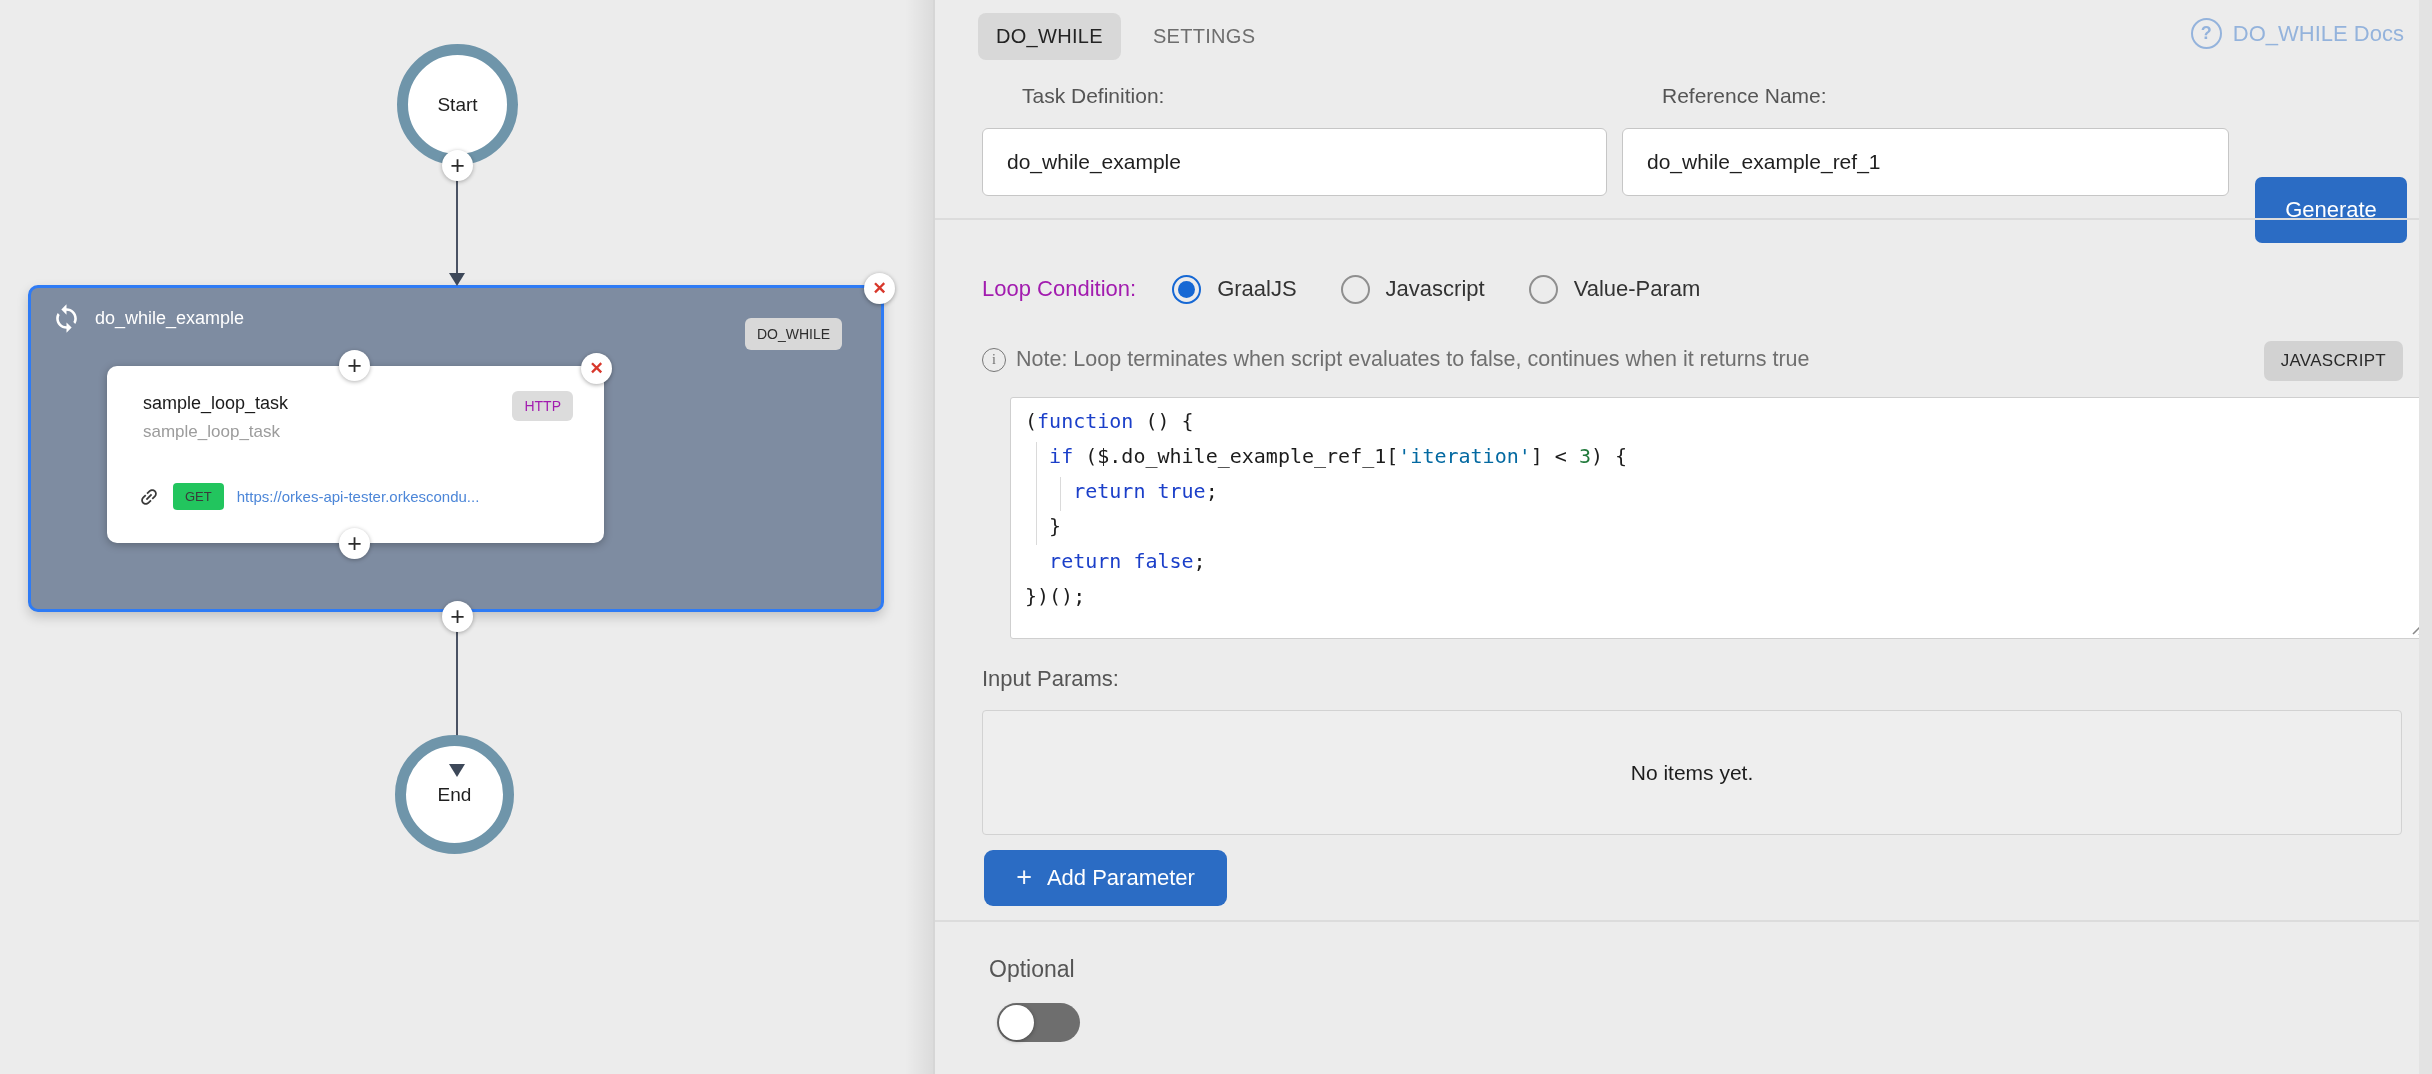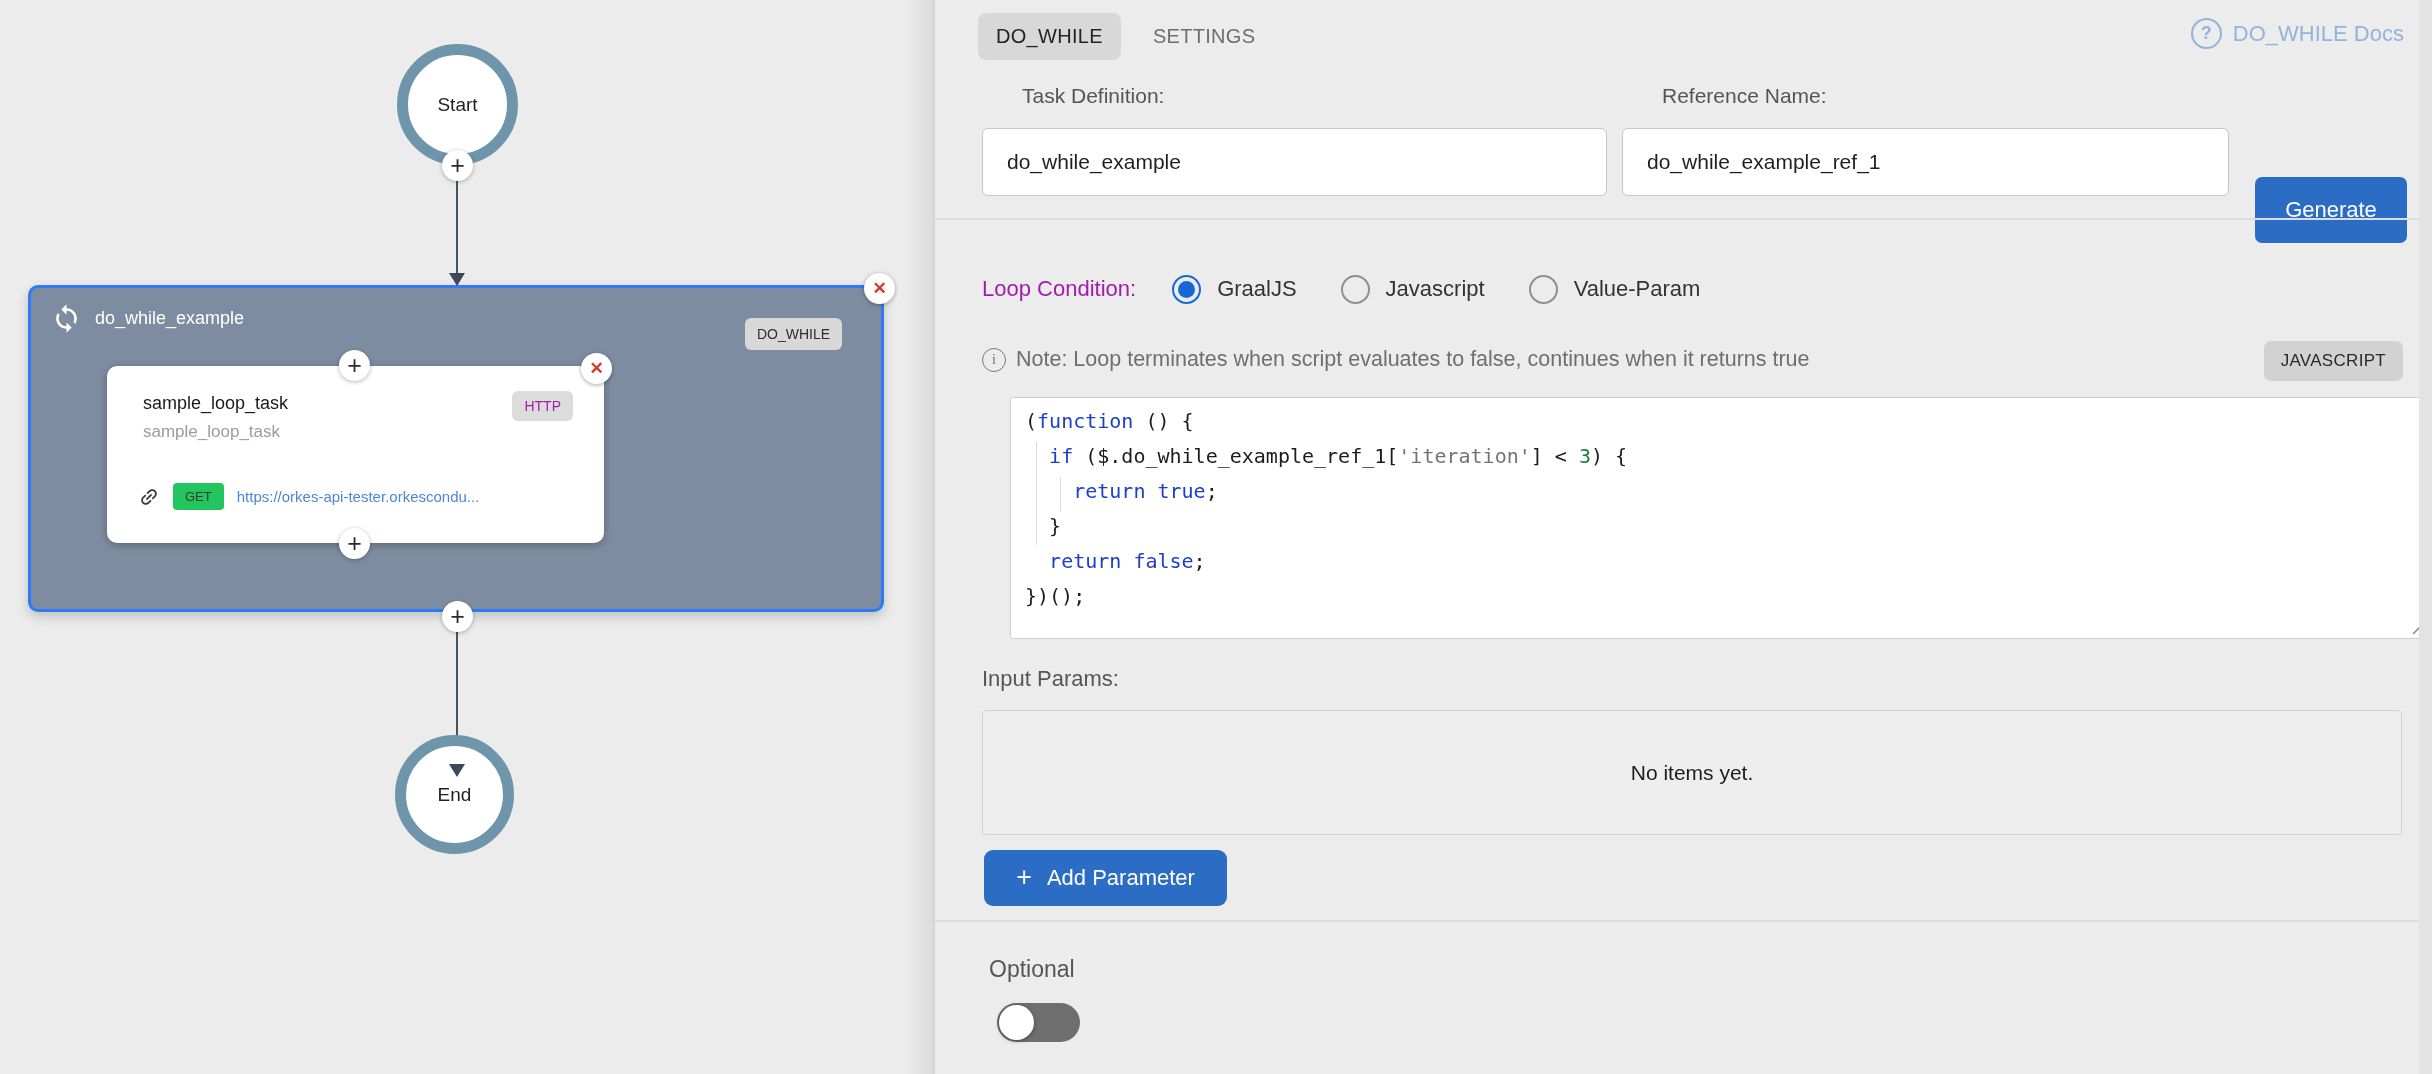--- a/index.html
+++ b/index.html
@@ -99,21 +99,21 @@
   .info-icon { width:24px; height:24px; border:1.6px solid #777; border-radius:50%; font-size:14px;
      display:flex; align-items:center; justify-content:center; font-family:"Liberation Serif", serif; flex:none; }
   .lang-badge { position:absolute; right:29px; top:341px; background:#d2d2d2; color:#2a2a2a;
      font-size:17px; padding:10px 17px; border-radius:7px; letter-spacing:.3px; }
 
   .code-editor { position:absolute; left:47px; top:397px; width:1420px; height:242px; background:#fff;
      border:1px solid #cfcfcf; border-radius:3px; font-family:"DejaVu Sans Mono", monospace;
      font-size:20px; line-height:35px; color:#1c1c1c; padding:6px 14px; overflow:hidden;margin-left:28px; }
   .code-line { white-space:pre; }
   .tok-kw  { color:#1b3fc9; }
-  .tok-str { color:#737373; }
+  .tok-str { color:#0369a1; }
   .tok-num { color:#217a3c; }
   .indent-guide { position:absolute; width:1px; background:#dadada; }
   #guide1 { left:25px; top:44px; height:103px; }
   #guide2 { left:49px; top:79px; height:34px; }
   .resize-grip { position:absolute; right:2px; bottom:2px; width:18px; height:18px; }
 
   .params-label { position:absolute; left:47px; top:666px; font-size:22px; color:#555; }
   .params-box { position:absolute; left:47px; top:710px; width:1420px; height:125px; background:#eeeeee;
      border:1px solid #d2d2d2; border-radius:4px; display:flex; align-items:center; justify-content:center;
      font-size:21px; color:#1d1d1d; }

